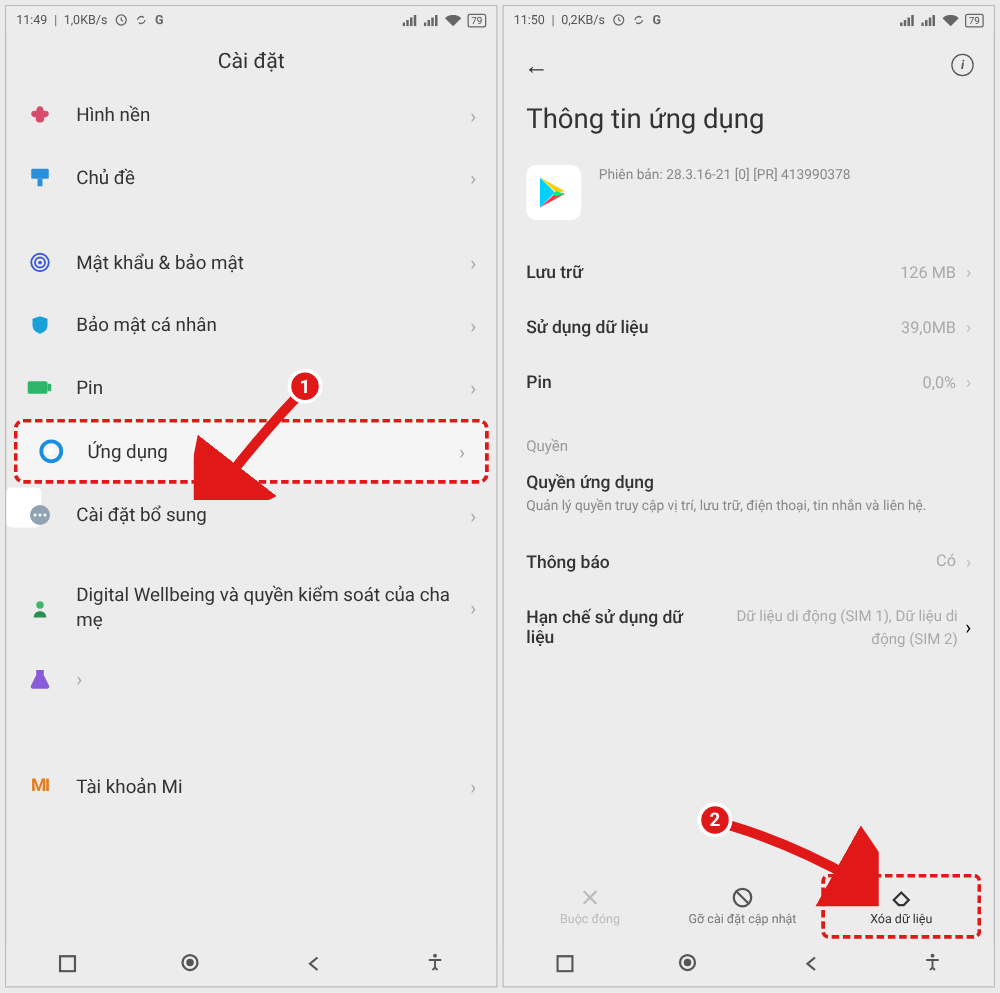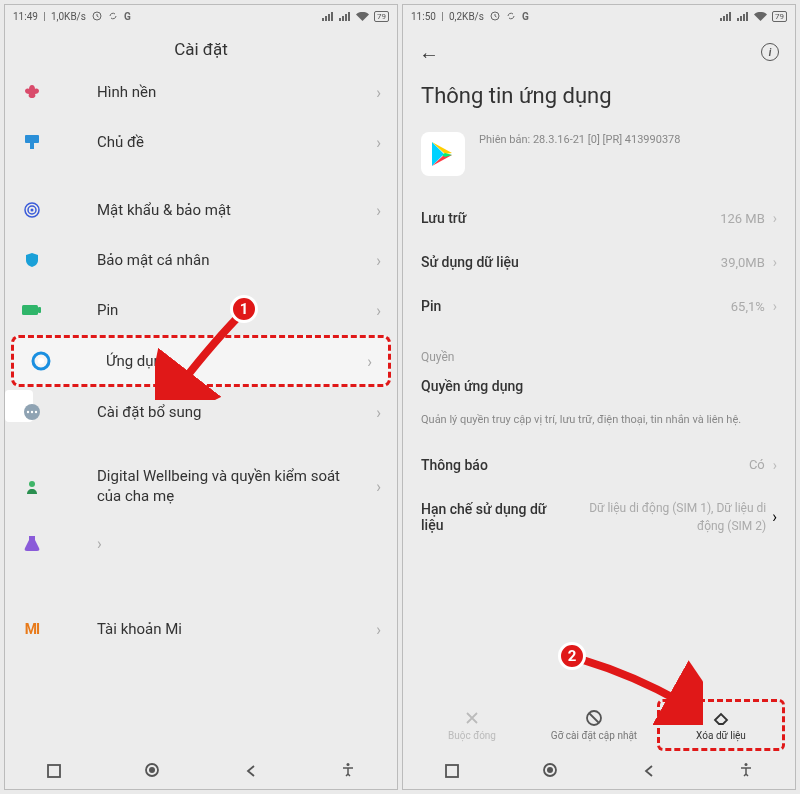--- a/index.html
+++ b/index.html
@@ -40,21 +40,20 @@
     color: #333;
     padding: 12px 0 8px;
     font-weight: 400;
   }
   .list-row {
     display: flex;
     align-items: center;
     padding: 12px 16px;
     min-height: 50px;
     position: relative;
-    gap: 36px;
   }
   .list-row .icon { width: 22px; height: 22px; margin-right: 18px; flex-shrink: 0; display:flex; align-items:center; justify-content:center;}
   .list-row .label { font-size: 15px; color: #333; flex: 1; }
   .list-row .chev { color: #aaa; font-size: 16px; }
   .section-gap { height: 18px; }
 
   .highlight-box {
     border: 3px dashed #e01818;
     border-radius: 8px;
     margin: 0 6px;
@@ -99,21 +98,21 @@
   .stat-row {
     display:flex;align-items:center;
     padding:14px 18px;
     font-size:14px;
   }
   .stat-row .k{color:#333;font-weight:500;}
   .stat-row .v{margin-left:auto;color:#aaa;font-size:13px;margin-right:8px;}
   .stat-row .chev{color:#bbb;font-size:14px;}
   .section-head { padding: 22px 18px 6px; font-size:12px; color:#999;}
   .perm-block{padding:8px 18px 14px;}
-  .perm-block .t{font-size:14px;color:#333;margin-bottom:18px;font-weight:500;}
+  .perm-block .t{font-size:14px;color:#333;margin-bottom:3px;font-weight:500;}
   .perm-block .d{font-size:11px;color:#888;line-height:1.5;}
   .limit-row{display:flex;padding:12px 18px;align-items:center;}
   .limit-row .k{font-size:14px;color:#333;flex:0 0 140px;font-weight:500;}
   .limit-row .v{font-size:12px;color:#aaa;text-align:right;flex:1;line-height:1.5;margin-right:6px;}
 
   
   .actions {
     position:absolute; left:0; right:0; bottom:34px;
     height:60px;
     display:flex;
@@ -383,21 +382,21 @@
     <span class="v">126 MB</span>
     <span class="chev">›</span>
   </div>
   <div class="stat-row">
     <span class="k">Sử dụng dữ liệu</span>
     <span class="v">39,0MB</span>
     <span class="chev">›</span>
   </div>
   <div class="stat-row">
     <span class="k">Pin</span>
-    <span class="v">65,1%</span>
+    <span class="v">0,0%</span>
     <span class="chev">›</span>
   </div>
 
   <div class="section-head">Quyền</div>
   <div class="perm-block">
     <div class="t">Quyền ứng dụng</div>
     <div class="d">Quản lý quyền truy cập vị trí, lưu trữ, điện thoại, tin nhắn và liên hệ.</div>
   </div>
   <div class="stat-row">
     <span class="k">Thông báo</span>

